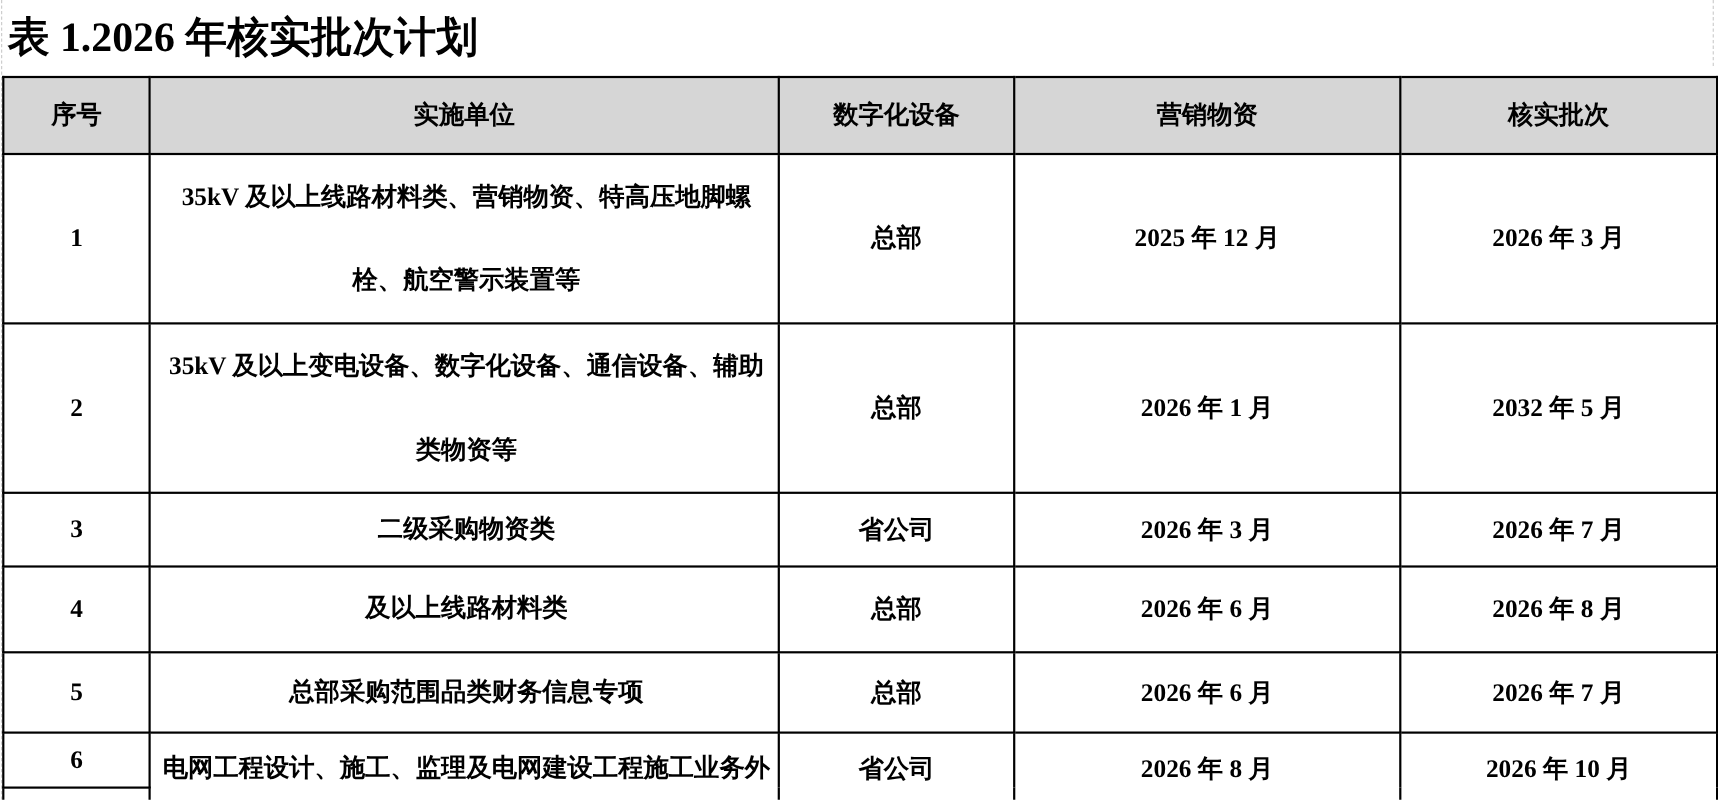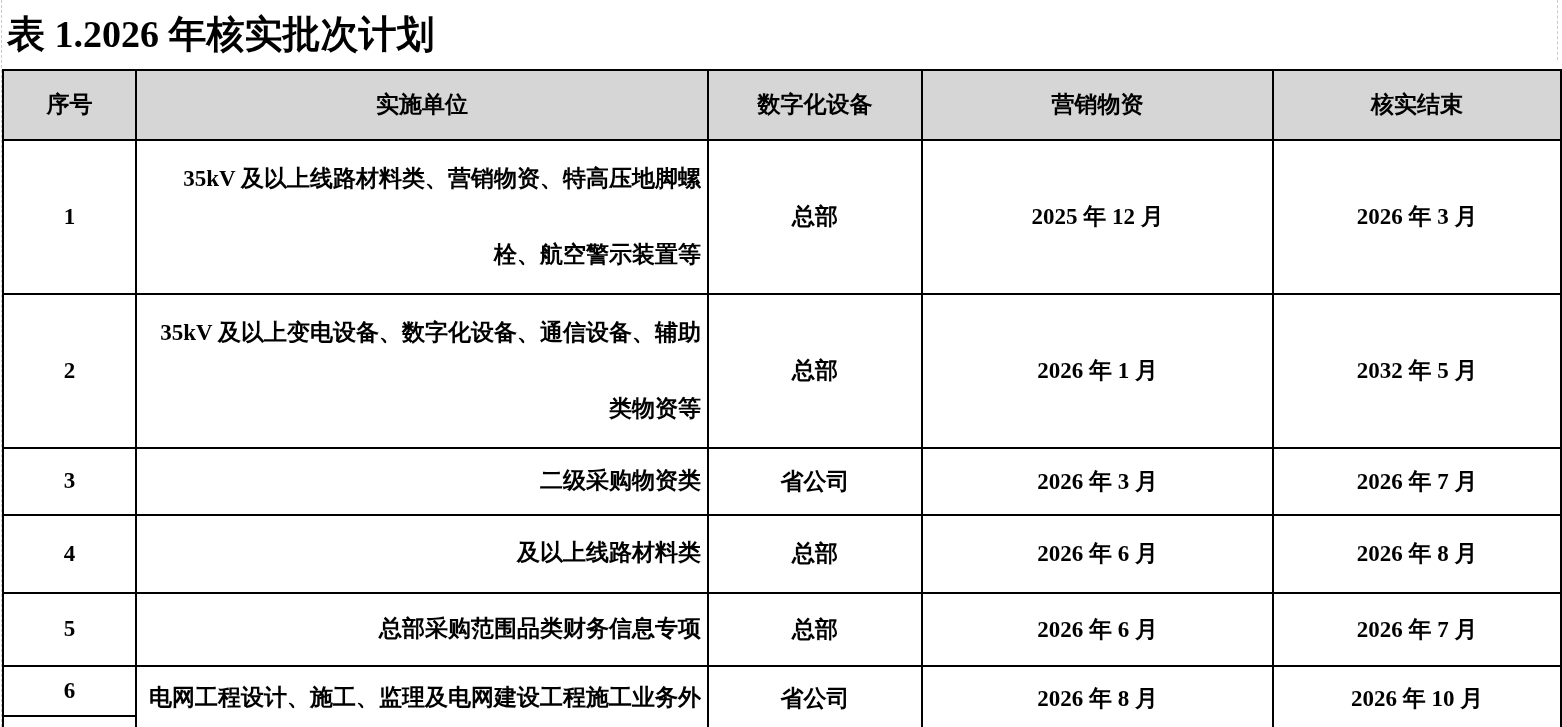--- a/index.html
+++ b/index.html
@@ -51,21 +51,21 @@
 
   tr.r1 { height: 151px; }
   tr.r2 { height: 143px; }
   tr.r3 { height: 67px; }
   tr.r4 { height: 78px; }
   tr.r5 { height: 73px; }
   tr.r6 { height: 50px; }
   tr.r7 { height: 16px; }
 
   td.cell-batch {
-    text-align: right;
+    text-align: center;
     padding-left: 10px;
     padding-right: 6px;
     line-height: 1.5;
   }
   tr.two-line td.cell-batch { line-height: 76px; }
 
   
   tr.r6 td { border-bottom-width: 4px; }
   tr.r6 td.cell-no { border-bottom-width: 2px; }
   tr.r7 td { border-bottom-width: 4px; border-top-width: 2px; }
@@ -85,21 +85,21 @@
     <col style="width:214px">
     <col style="width:351px">
     <col style="width:288px">
   </colgroup>
   <thead>
     <tr>
       <th>序号</th>
       <th>实施单位</th>
       <th>数字化设备</th>
       <th>营销物资</th>
-      <th>核实结束</th>
+      <th>核实批次</th>
     </tr>
   </thead>
   <tbody>
     <tr class="r1 two-line">
       <td class="cell-no">1</td>
       <td class="cell-batch">35kV 及以上线路材料类、营销物资、特高压地脚螺栓、航空警示装置等</td>
       <td class="cell-unit">总部</td>
       <td class="cell-start">2025 年 12 月</td>
       <td class="cell-end">2026 年 3 月</td>
     </tr>

